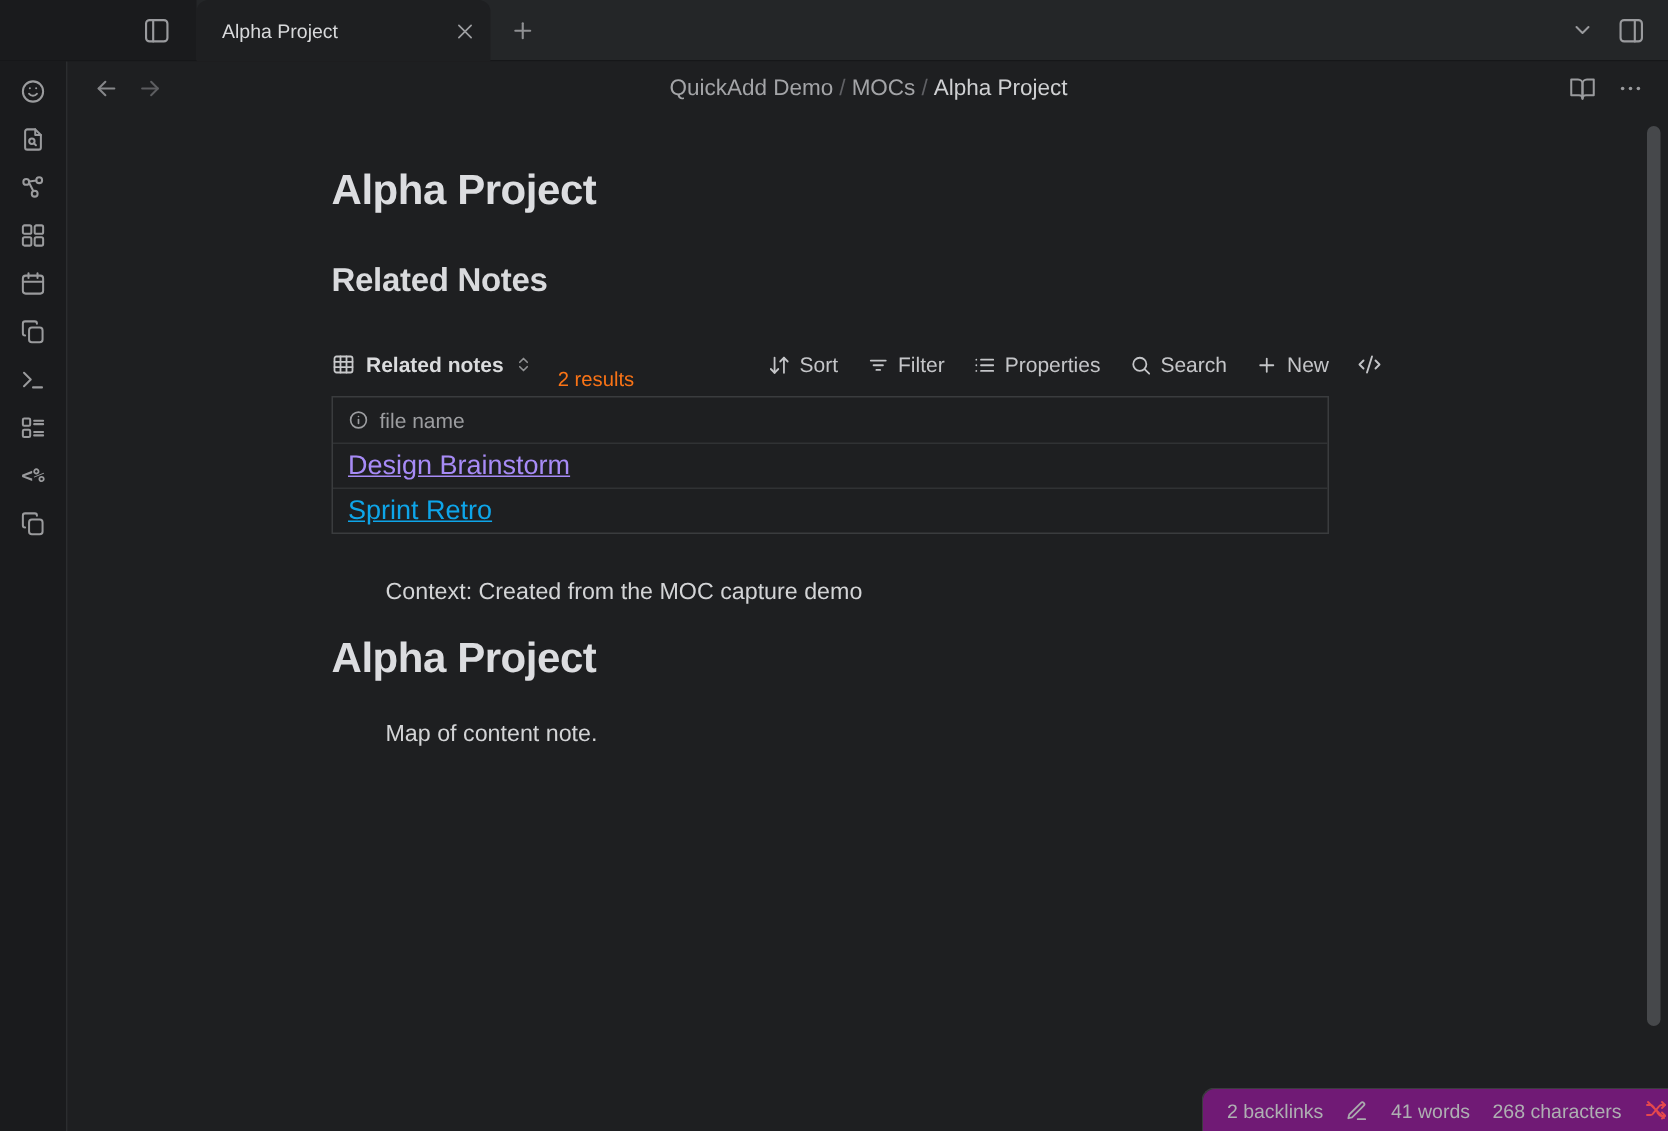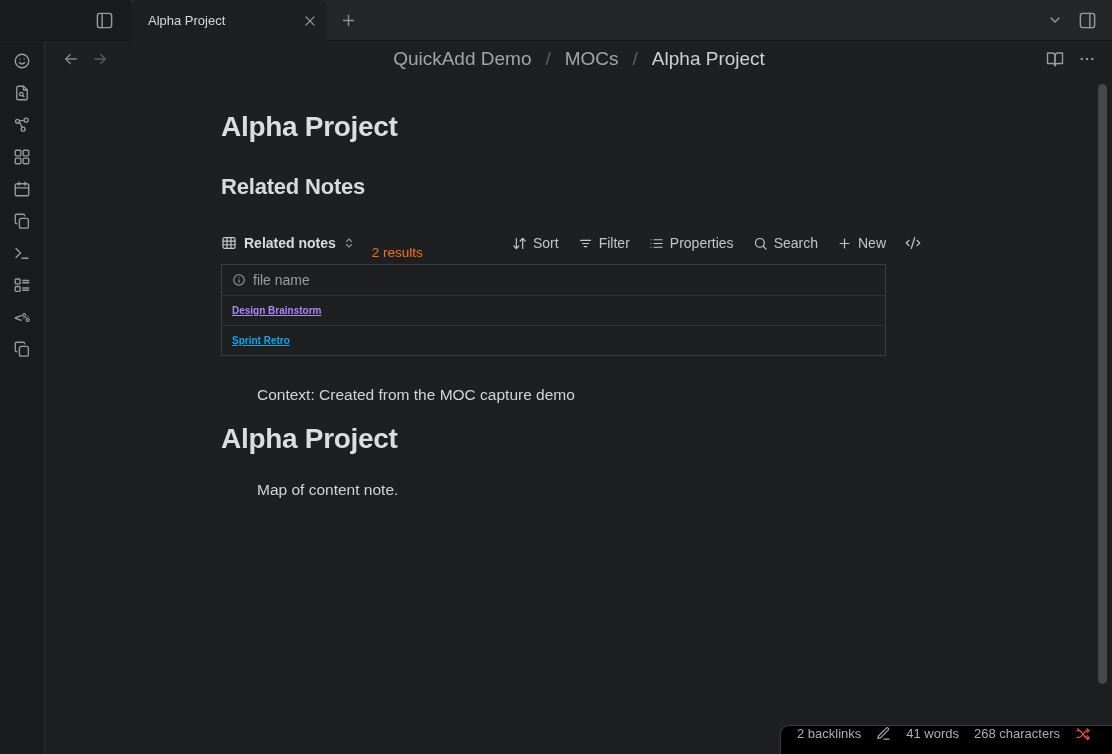--- a/index.html
+++ b/index.html
@@ -28,22 +28,22 @@
             border-right:1px solid #2b2d2f; display:flex; flex-direction:column;
             align-items:center; padding-top:4px; }
   .ribbon-btn { width:28px; height:28px; margin:2px 0; display:flex; align-items:center;
                 justify-content:center; color:#9a9b9d; background:none; border:none; cursor:pointer; }
   .tpl-glyph { font-family:"DejaVu Sans Mono", monospace; font-size:13px; font-weight:700; }
 
   
   .main { position:absolute; top:41px; left:46px; right:0; bottom:0; background:#1e1f21; }
   .view-header { height:35px; display:flex; align-items:center; padding:0 16px; position:relative; }
   .nav-arrows { display:flex; gap:11px; color:#828386; }
-  .breadcrumb { position:absolute; left:50%; transform:translateX(-50%); font-size:19px;
-                color:#a3a4a7; display:flex; gap:14px; white-space:nowrap;text-align:right; }
+  .breadcrumb { position:absolute; left:50%; transform:translateX(-50%); font-size:15px;
+                color:#a3a4a7; display:flex; gap:4px; white-space:nowrap;text-align:right; }
   .breadcrumb .sep { color:#606165; }
   .breadcrumb .current { color:#cfd0d2; }
   .view-actions { margin-left:auto; display:flex; gap:14px; color:#9a9b9e; }
 
   .editor { position:absolute; top:35px; left:0; right:0; bottom:0; padding:33px 0 0 175px; }
   h1 { font-size:28px; line-height:36px; font-weight:700; color:#dcdde0; letter-spacing:-.3px; }
   h2 { font-size:22px; line-height:28px; font-weight:700; color:#d9dadd; letter-spacing:-.2px; margin-top:28px; }
   p  { font-size:15.5px; line-height:21px; color:#d3d4d6;margin-left:36px; }
 
   
@@ -51,35 +51,35 @@
   .view-select { display:flex; align-items:center; gap:7px; color:#c7c8ca; cursor:pointer; }
   .view-select .vname { font-weight:700; color:#dadbdd; }
   .results { margin-left:17px; color:#f97316; font-size:13.5px;margin-top:18px; }
   .tb-actions { margin-left:auto; display:flex; align-items:flex-start; gap:19px; }
   .tb-btn { display:flex; align-items:center; gap:6px; color:#c4c5c8; font-size:14px;
             background:none; border:none; cursor:pointer; }
   .base-table { width:665px; margin-top:7px; border:1px solid #3a3c3e; }
   .tbl-header { height:30px; display:flex; align-items:center; gap:7px; padding:0 10px;
                 color:#9c9da0; font-size:14px; }
   .tbl-row { height:30px; display:flex; align-items:center; padding:0 10px; border-top:1px solid #303234; }
-  .tbl-row a { font-size:10px; text-decoration:underline; cursor:pointer;font-weight:bold; }
+  .tbl-row a { font-size:18px; text-decoration:underline; cursor:pointer; }
 
   .context-line { margin-top:28px; }
   .second-title { margin-top:16px; }
   .body-line { margin-top:22px; }
 
   
   .scroll-thumb { position:absolute; right:5px; top:84px; width:9px; height:600px;
                   border-radius:5px; background:#46484b; }
 
   
-  .statusbar { position:absolute; right:0; bottom:0; height:29px; background:#000000;
+  .statusbar { position:absolute; right:0; bottom:0; height:29px; background:#701a75;
                border:1px solid #3a3c3e; border-right:none; border-bottom:none;
-               border-top-left-radius:9px; display:flex; align-items:flex-start;
-               padding:0 21px 0 16px; gap:15px; font-size:13px; color:#aeafb2; }
+               border-top-left-radius:9px; display:flex; align-items:center;
+               padding:0 0 0 16px; gap:15px; font-size:13px; color:#aeafb2; }
   .sb-item { display:flex; align-items:center; gap:10px; cursor:pointer; }
 </style>
 </head>
 <body>
 
 <div class="app">
 
   <div class="tabbar">
     <div class="tabbar-left">
       <button class="icon-btn">

